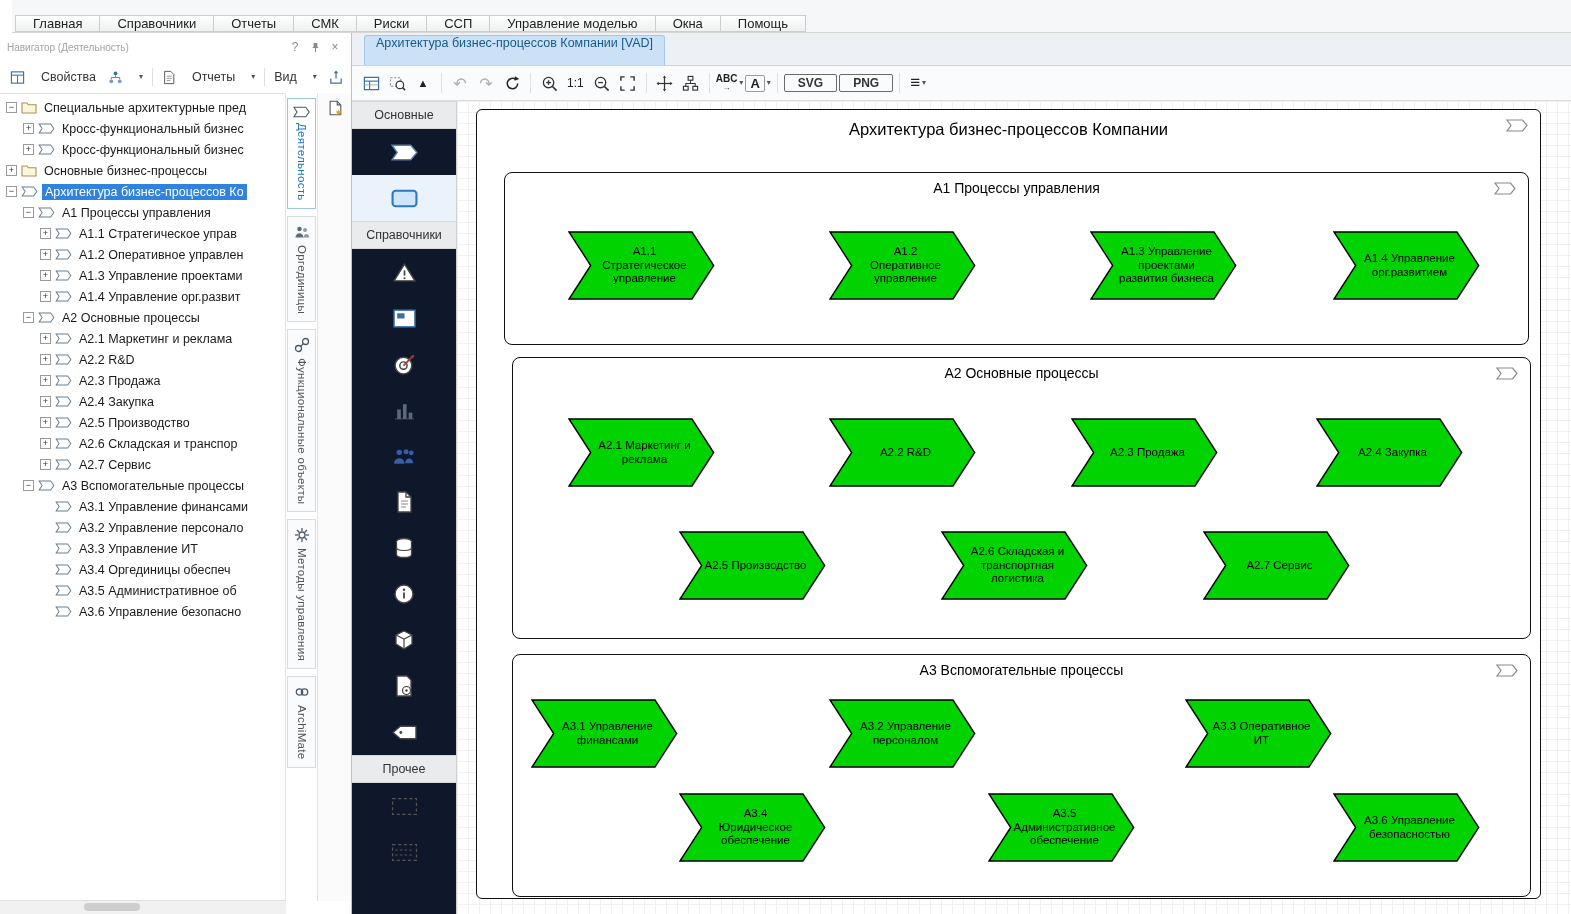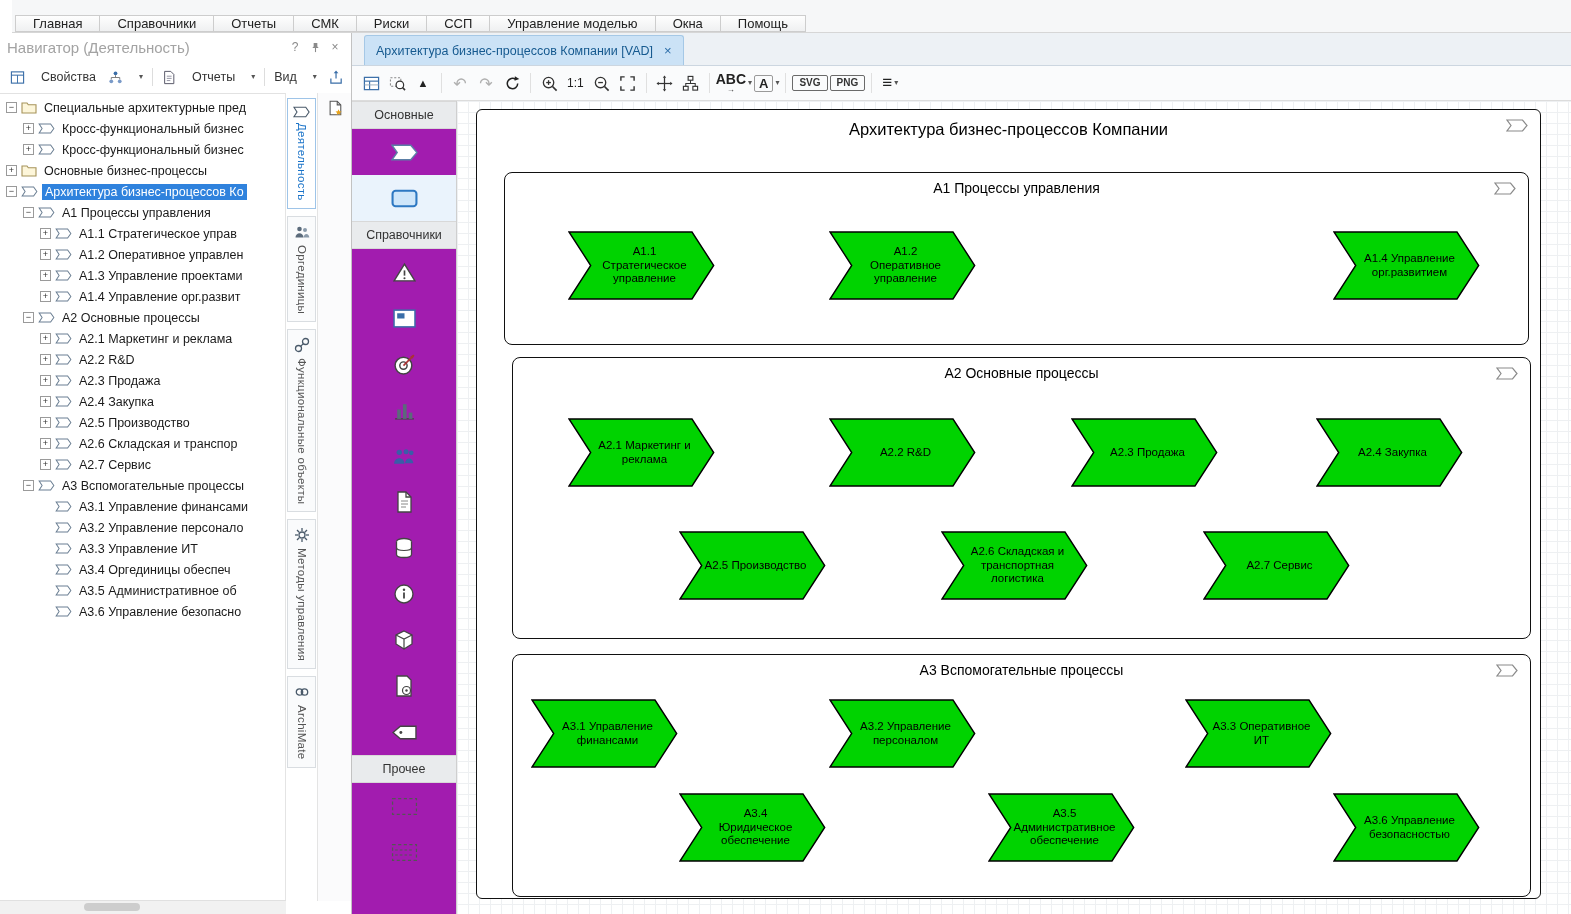--- a/index.html
+++ b/index.html
@@ -10,21 +10,21 @@
   
   .menu-bar{position:absolute;left:0;top:0;width:100%;height:33px;box-sizing:border-box;
     background:#f6f7f8;border-bottom:1px solid #d6d6d6;display:flex;align-items:flex-end;padding:2px 3px 0;margin-left:12px;}
   .menu-item{padding:0 17px;font-size:13px;color:#222;display:flex;align-items:center;
     background:linear-gradient(#fefefe,#eff0f1);border:1px solid #cdcdcd;margin-right:-1px;white-space:nowrap;cursor:default;}
 
   
   .nav-panel{position:absolute;left:0;top:33px;width:352px;bottom:0;background:#fff;
     border-right:1px solid #c2c2c2;box-sizing:border-box;}
   .nav-titlebar{height:28px;display:flex;align-items:center;padding:0 7px;}
-  .nav-title{color:#a3a3a3;font-size:15px;flex:1;white-space:nowrap;overflow:hidden;}
+  .nav-title{color:#a3a3a3;font-size:10px;flex:1;white-space:nowrap;overflow:hidden;}
   .nav-tb-icon{width:18px;height:18px;display:flex;align-items:center;justify-content:center;
     color:#8a8a8a;font-size:12px;margin-left:2px;cursor:default;}
   .nav-toolbar{height:32px;border-bottom:1px solid #e2e2e2;display:flex;align-items:center;padding:0 4px;}
   .ntb-btn{display:flex;align-items:center;gap:16px;padding:3px 6px;font-size:12.5px;color:#333;white-space:nowrap;cursor:default;}
   .caret{font-size:8px;color:#555;line-height:1;}
   .ntb-sep{width:1px;height:18px;background:#ddd;margin:0 3px;flex:none;}
   .nav-body{position:absolute;top:60px;left:0;right:0;bottom:13px;display:flex;overflow:hidden;}
   .tree-wrap{width:286px;flex:none;border-right:1px solid #e4e4e4;overflow:hidden;padding-top:4px;box-sizing:border-box;}
   .tree-row{height:21px;display:flex;align-items:center;gap:4px;font-size:12.5px;white-space:nowrap;cursor:default;}
   .expander{width:11px;height:11px;flex:none;border:1px solid #9a9a9a;background:#fff;box-sizing:border-box;
@@ -43,37 +43,37 @@
   .nav-right-strip{flex:1;background:#fbfbfc;display:flex;flex-direction:column;align-items:center;padding-top:3px;gap:5px;}
   .strip-btn{width:24px;height:24px;display:flex;align-items:center;justify-content:center;cursor:default;}
   .nav-hscroll{position:absolute;left:0;bottom:0;width:286px;height:13px;background:#f1f1f1;border-top:1px solid #e0e0e0;}
   .nav-hscroll .thumb{position:absolute;left:84px;top:2px;width:56px;height:8px;background:#cdcdcd;border-radius:4px;}
 
   
   .main{position:absolute;left:352px;top:33px;right:0;bottom:0;display:flex;flex-direction:column;}
   .tab-bar{height:33px;flex:none;background:#edf1f5;border-bottom:1px solid #ccd6e0;
     display:flex;align-items:flex-end;padding-left:12px;box-sizing:border-box;}
   .doc-tab{height:29px;display:flex;align-items:center;gap:11px;padding:0 11px;background:#cbe2f6;
-    border:1px solid #a5c8e6;border-bottom:none;border-radius:3px 3px 0 0;font-size:12.5px;color:#15598f;cursor:default;}
+    border:1px solid #a5c8e6;border-bottom:none;border-radius:3px 3px 0 0;font-size:12.5px;color:#15598f;cursor:default;flex-direction:column;}
   .doc-tab .close{color:#2c6da8;font-size:13px;}
   .doc-toolbar{height:34px;flex:none;background:#fafbfc;border-bottom:1px solid #dcdcdc;
     display:flex;align-items:center;padding:0 7px;gap:2px;}
   .tbtn{min-width:24px;height:24px;display:flex;align-items:center;justify-content:center;
     color:#222;font-size:14px;cursor:default;gap:2px;}
   .tbtn.dis{color:#b0b0b0;}
   .tsep{width:1px;height:20px;background:#e0e0e0;margin:0 4px;flex:none;}
   .zoom-label{font-size:12px;padding:0 4px;color:#222;}
-  .badge{border:1px solid #6a6a6a;border-radius:2px;font-size:10px;font-weight:bold;padding:2px 6px;color:#333;line-height:1;}
-  .abc{font-size:14px;font-weight:bold;line-height:1;}
+  .badge{border:1px solid #6a6a6a;border-radius:2px;font-size:12px;font-weight:bold;padding:2px 13px;color:#333;line-height:1;}
+  .abc{font-size:10px;font-weight:bold;line-height:1;}
   .abc-sub{font-size:8px;line-height:1;color:#333;}
   .fontA{font-size:13px;font-weight:bold;border:1px solid #9a9a9a;border-radius:2px;padding:0 4px;line-height:15px;}
   .doc-body{flex:1;display:flex;min-height:0;}
 
   
-  .palette{width:104px;flex:none;border-right:1px solid #cfcfcf;background:#a21caf;overflow:hidden;}
+  .palette{width:104px;flex:none;border-right:1px solid #cfcfcf;background:#0f172a;overflow:hidden;}
   .pal-header{height:26px;background:#e9ebed;border-top:1px solid #d8d8d8;border-bottom:1px solid #d8d8d8;
     display:flex;align-items:center;justify-content:center;font-size:12.5px;color:#333;}
   .pal-item{height:46px;display:flex;align-items:center;justify-content:center;cursor:default;}
   .pal-item.hl{background:#eaf3fc;}
 
   
   .canvas{flex:1;position:relative;background:#fff;overflow:hidden;
     background-image:linear-gradient(to right,#eef0f2 1px,transparent 1px),
                      linear-gradient(to bottom,#eef0f2 1px,transparent 1px);
     background-size:11px 11px;}
@@ -730,20 +730,28 @@
 управление</span>
               </div>
               <div class="vad" style="left: 324px; top: 58px;">
                 <svg viewBox="0 0 147 69" preserveAspectRatio="none">
                   <polygon points="1,1 124,1 145.7,34.5 124,68 1,68 22.7,34.5" fill="#00d300" stroke="#000" stroke-width="1.4"></polygon>
                 </svg>
                 <span class="lbl">А1.2
 Оперативное
 управление</span>
               </div>
+              <div class="vad" style="left: 585px; top: 58px;">
+                <svg viewBox="0 0 147 69" preserveAspectRatio="none">
+                  <polygon points="1,1 124,1 145.7,34.5 124,68 1,68 22.7,34.5" fill="#00d300" stroke="#000" stroke-width="1.4"></polygon>
+                </svg>
+                <span class="lbl">А1.3 Управление
+проектами
+развития бизнеса</span>
+              </div>
               <div class="vad" style="left: 828px; top: 58px;">
                 <svg viewBox="0 0 147 69" preserveAspectRatio="none">
                   <polygon points="1,1 124,1 145.7,34.5 124,68 1,68 22.7,34.5" fill="#00d300" stroke="#000" stroke-width="1.4"></polygon>
                 </svg>
                 <span class="lbl">А1.4 Управление
 орг.развитием</span>
               </div>
             </div>
             <div class="group" style="left: 35px; top: 247px; width: 1019px; height: 282px;">
               <div class="group-title">А2 Основные процессы</div>

